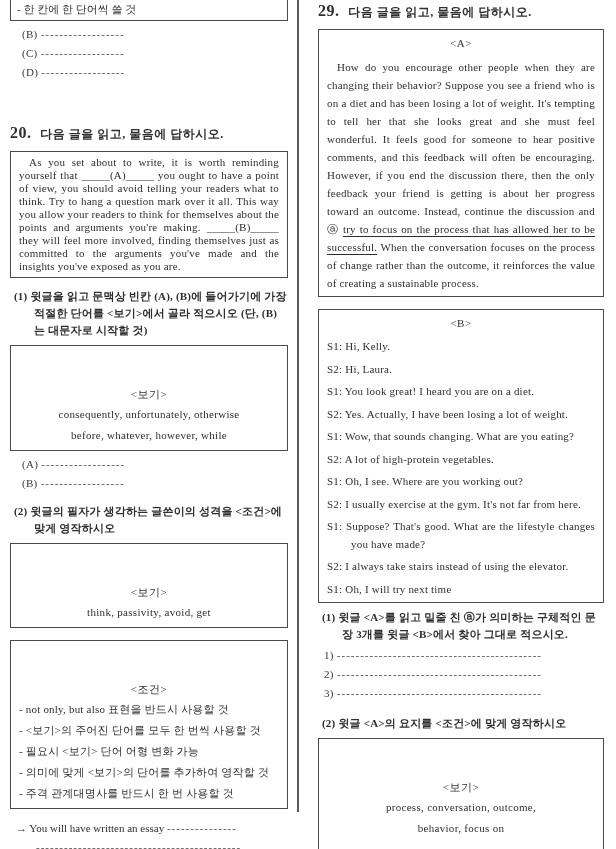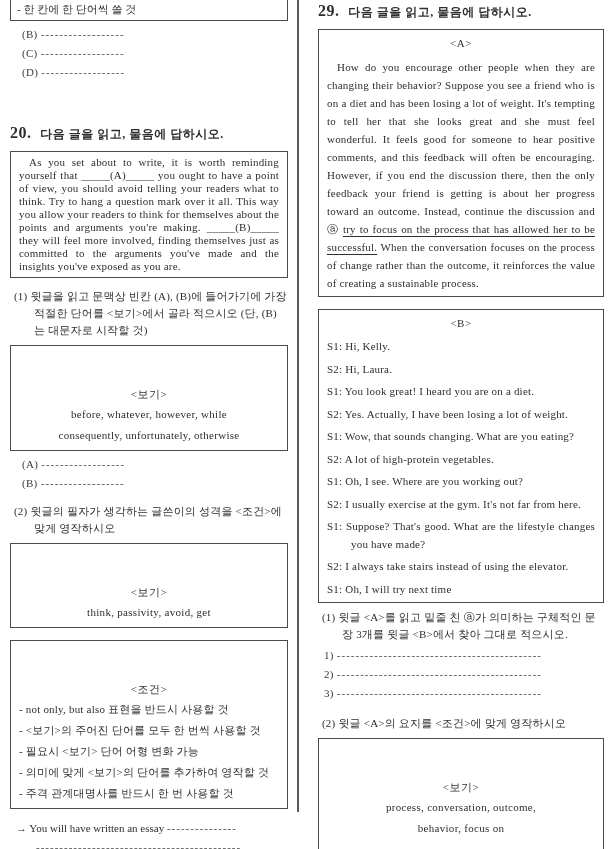--- a/index.html
+++ b/index.html
@@ -21,21 +21,21 @@
   .ans-line .blank{color:#4a4a4a;letter-spacing:1px;}
 
   .qhead{margin-top:46px;margin-bottom:8px;white-space:nowrap;}
   .qnum{font-weight:bold;font-size:16px;letter-spacing:.5px;text-align:center;}
   .qtitle{font-weight:bold;font-size:12px;margin-left:6px;letter-spacing:.5px;}
 
   .passage{text-align:justify;line-height:13px;letter-spacing:.2px;}
   .passage .indent{display:inline-block;width:10px;}
   .u{text-decoration:underline;text-underline-offset:3px;}
 
-  .ins{margin:10px 0 6px 4px;padding-left:20px;text-indent:-20px;line-height:17px;letter-spacing:.2px;}
+  .ins{margin:10px 0 6px 4px;padding-left:20px;text-indent:-20px;line-height:17px;letter-spacing:.2px;font-weight:bold;}
   .bk-box{margin-top:4px;}
   .bk-center{text-align:center;line-height:21px;letter-spacing:.3px;}
   .bk-label{text-align:center;line-height:19px;letter-spacing:.5px;margin-top:35px;}
 
   .cond-box{margin-top:12px;}
   .cond-line{line-height:21px;letter-spacing:.2px;}
 
   .arrow-line{margin:10px 0 0 6px;line-height:19px;white-space:nowrap;overflow:hidden;}
   .arrow-cont{margin-left:26px;line-height:19px;white-space:nowrap;overflow:hidden;color:#4a4a4a;letter-spacing:1px;}
 
@@ -79,22 +79,22 @@
     </div>
 
     <div class="box">
       <div class="passage"><span class="indent"></span><span>As you set about to write, it is worth reminding yourself that _____(A)_____ you ought to have a point of view, you should avoid telling your readers what to think. Try to hang a question mark over it all. This way you allow your readers to think for themselves about the points and arguments you're making. _____(B)_____ they will feel more involved, finding themselves just as committed to the arguments you've made and the insights you've exposed as you are.</span></div>
     </div>
 
     <div class="ins">(1) 윗글을 읽고 문맥상 빈칸 (A), (B)에 들어가기에 가장 적절한 단어를 &lt;보기&gt;에서 골라 적으시오 (단, (B)는 대문자로 시작할 것)</div>
 
     <div class="box bk-box">
       <div class="bk-label">&lt;보기&gt;</div>
+      <div class="bk-center">consequently, unfortunately, otherwise</div>
       <div class="bk-center">before, whatever, however, while</div>
-      <div class="bk-center">consequently, unfortunately, otherwise</div>
     </div>
 
     <div class="ans-line">
       <span>(A)</span>
       <span class="blank">------------------</span>
     </div>
     <div class="ans-line">
       <span>(B)</span>
       <span class="blank">------------------</span>
     </div>

